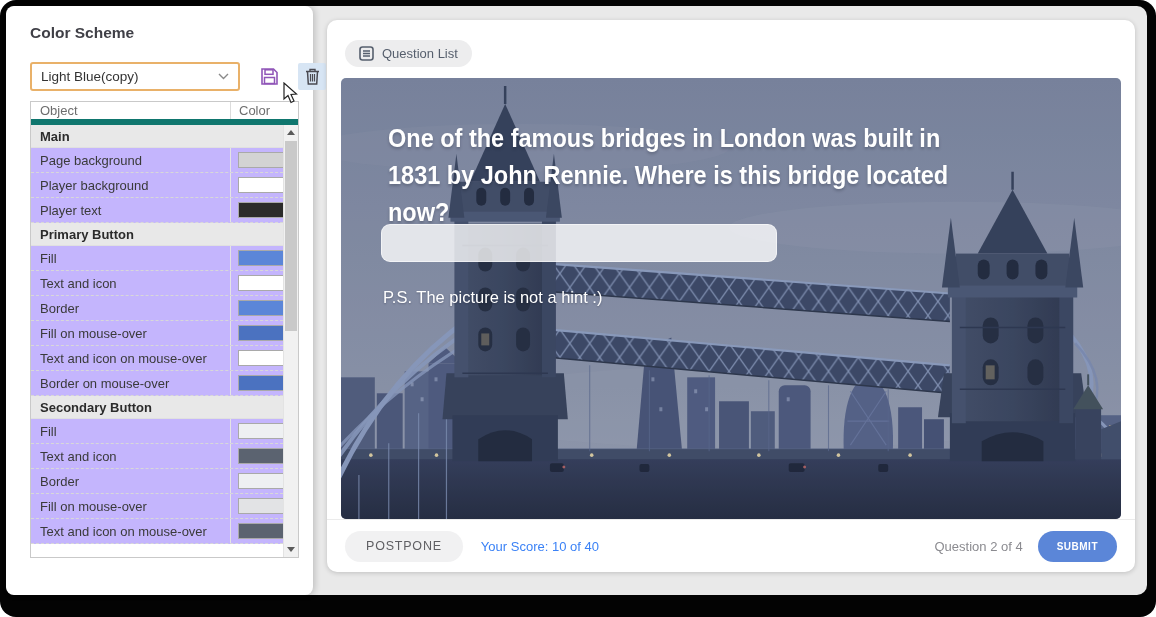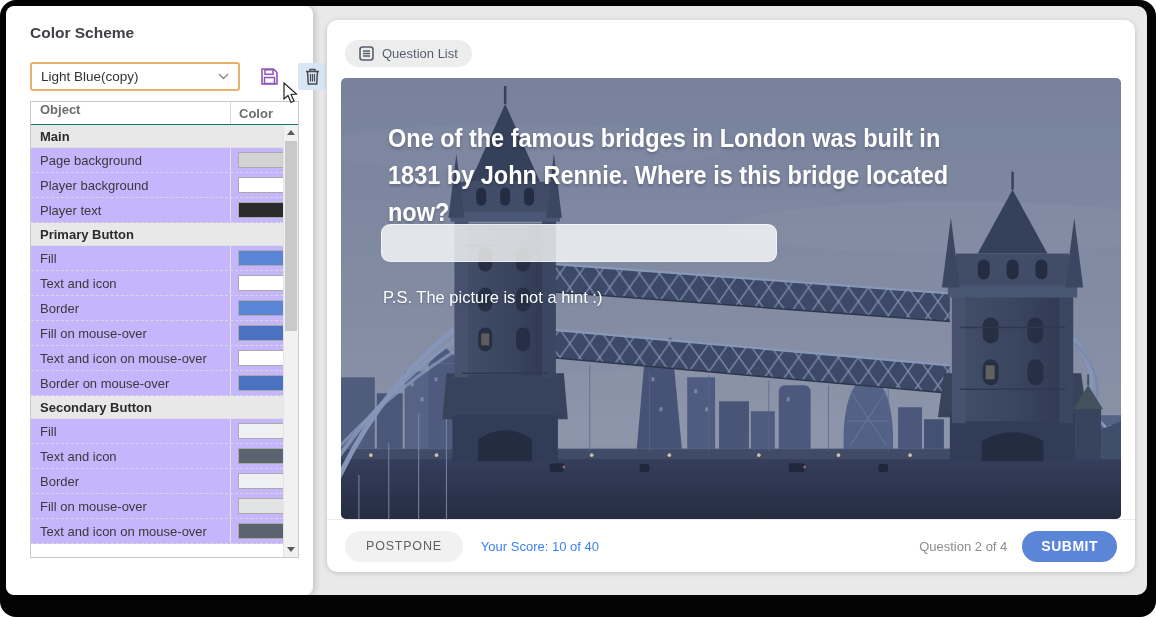--- a/index.html
+++ b/index.html
@@ -11,21 +11,21 @@
   .left-panel { position:absolute; left:6px; top:6px; width:307px; height:589px; background:#ffffff; border-radius:8px; box-shadow:2px 0 6px rgba(0,0,0,.18); }
   .panel-title { position:absolute; left:24px; top:18px; font-size:15.5px; color:#3f3f46; }
   .scheme-row { position:absolute; left:24px; top:56px; display:flex; align-items:center; gap:16px; }
   .scheme-select { width:210px; height:29px; border:2px solid #e9b169; border-radius:3px; background:#fff; display:flex; align-items:center; justify-content:space-between; padding:0 9px; cursor:default; }
   .scheme-select span { font-size:13.5px; color:#333; }
   .icon-btn { width:26px; height:27px; display:flex; align-items:center; justify-content:center; background:transparent; border:none; }
   .icon-btn.del { background:#d7e5f4; border-radius:2px; width:28px; }
   .cursor-arrow { position:absolute; left:277px; top:76px; z-index:9; }
 
   .color-table { position:absolute; left:24px; top:95px; width:269px; height:457px; border:1px solid #c9c9c9; background:#fff; font-size:13px; }
-  .thead { height:23px; display:flex; align-items:flex-start; border-bottom:1px solid #0f766e; color:#6d6d6d;font-weight:bold; }
+  .thead { height:23px; display:flex; align-items:center; border-bottom:6px solid #0f766e; color:#6d6d6d; }
   .th-object { flex:1; padding-left:9px; }
   .th-color { width:68px; padding-left:8px; border-left:1px solid #dcdcdc; height:100%; display:flex; align-items:center; }
   .tbody { position:absolute; left:0; right:0; top:23px; bottom:0; overflow:hidden; }
   .sec { height:23px; line-height:23px; background:#e8e8e8; font-weight:bold; padding-left:9px; color:#2b2b2b; border-bottom:1px solid #e0e0e0; }
   .row { height:25px; display:flex; align-items:center; border-bottom:1px dashed #d8d8d8; background:#c4b5fd; }
   .cell-label { flex:1; padding-left:9px; color:#3a3a3a; }
   .cell-color { width:68px; height:100%; display:flex; align-items:center; border-left:1px solid #e4e4e4; }
   .swatch { width:46px; height:16px; border:1px solid #a9a9a9; margin-left:7px; }
   .vscroll { position:absolute; right:0; top:23px; bottom:0; width:15px; background:#f1f1f1; border-left:1px solid #e3e3e3; }
   .arr { width:0; height:0; border-left:4px solid transparent; border-right:4px solid transparent; position:absolute; left:3px; }
@@ -39,21 +39,21 @@
   .quiz { position:absolute; left:14px; top:58px; width:780px; height:441px; border-radius:5px; overflow:hidden; }
   .quiz svg.scene { position:absolute; left:0; top:0; width:100%; height:100%; }
   .q-text { position:absolute; left:47px; top:42px; width:606px; color:#fff; font-weight:bold; font-size:25px; line-height:37px; transform:scaleX(.94); transform-origin:0 0; text-shadow:0 2px 3px rgba(15,20,35,.25); }
   .answer { position:absolute; left:40px; top:146px; width:396px; height:38px; border-radius:9px; border:1px solid rgba(255,255,255,.55); background:rgba(255,255,255,.78); outline:none; padding:0 12px; font-size:15px; font-family:inherit; }
   .ps { position:absolute; left:42px; top:210px; color:#fff; font-size:17px; transform:scaleX(.97); transform-origin:0 0; text-shadow:0 1px 2px rgba(15,20,35,.3); }
   .card-footer { position:absolute; left:0; right:0; bottom:0; height:53px; border-top:1px solid #ebebeb; display:flex; align-items:center; padding:0 18px; }
   .postpone { height:31px; padding:0 21px; border-radius:16px; background:#f1f1f2; border:none; color:#5f5f63; font-size:12.5px; letter-spacing:.8px; font-family:inherit; }
   .score { margin-left:18px; font-size:13px; color:#3b82f6; }
   .spacer { flex:1; }
   .progress { font-size:13px; color:#8b8b90; margin-right:15px; }
-  .submit { height:31px; padding:0 19px; border-radius:16px; background:#5b86d8; border:none; color:#fff; font-weight:bold; font-size:14px; letter-spacing:.5px; font-family:inherit; }
+  .submit { height:31px; padding:0 19px; border-radius:16px; background:#5b86d8; border:none; color:#fff; font-weight:bold; font-size:10px; letter-spacing:.5px; font-family:inherit; }
 </style>
 </head>
 <body>
 
 <div class="frame">
   <div class="inner"></div>
 
   <aside class="left-panel">
     <h2 class="panel-title">Color Scheme</h2>
 

